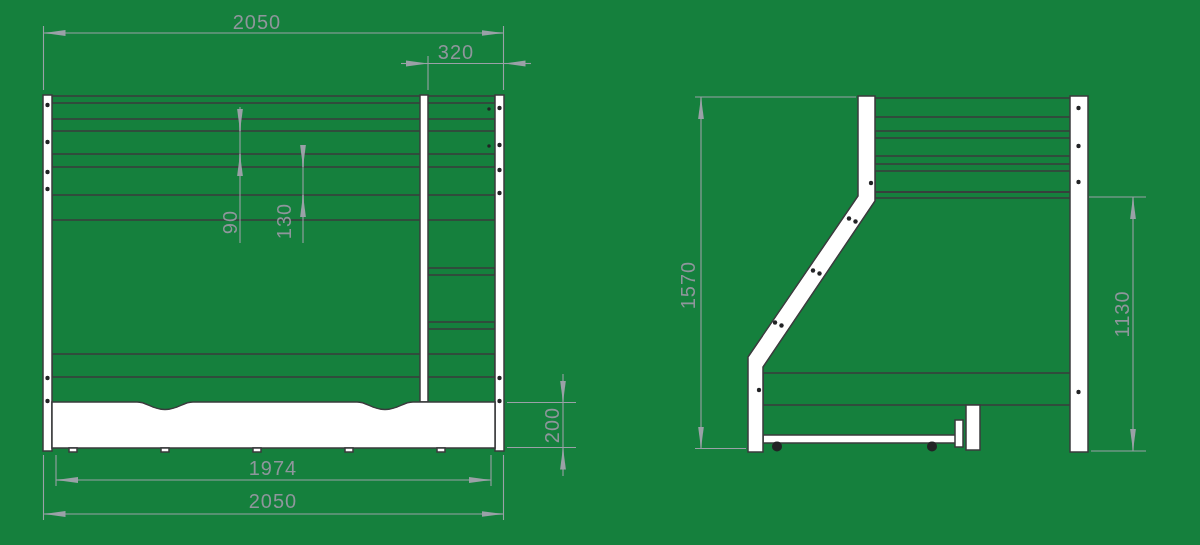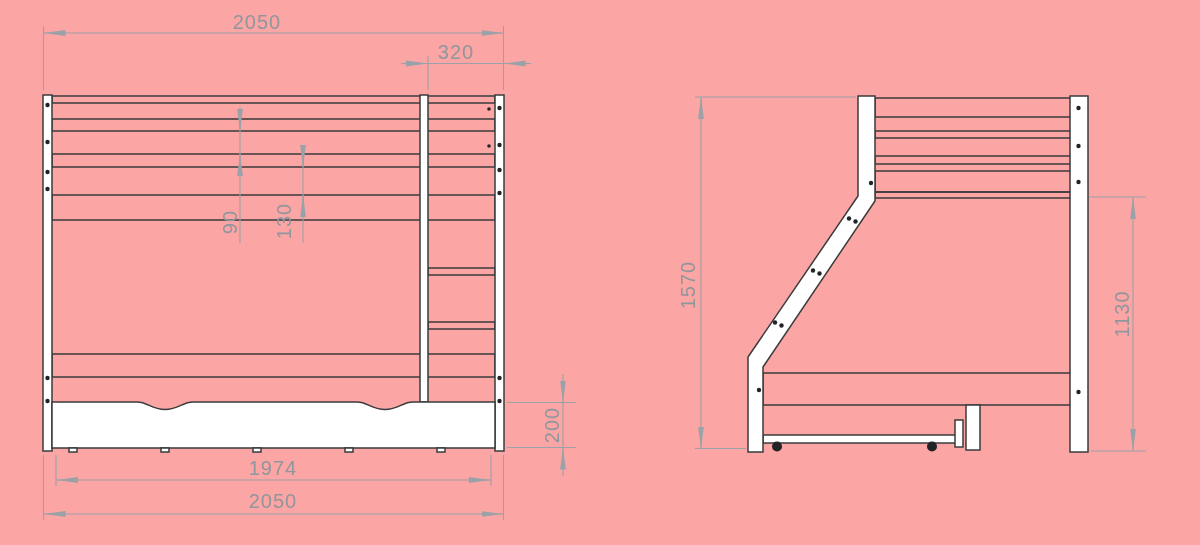--- a/index.html
+++ b/index.html
@@ -1,16 +1,16 @@
 <!DOCTYPE html>
 <html><head>
 <meta charset="utf-8">
 <style>
   html,body{margin:0;padding:0;background:#ffffff;}
-  .frame{position:relative;width:1200px;height:545px;background:#fca5a5;overflow:hidden;
+  .frame{position:relative;width:1200px;height:545px;background:#15803d;overflow:hidden;
          font-family:"Liberation Sans",sans-serif;}
   svg{position:absolute;left:0;top:0;}
   
   .s{stroke:#3a3b3d;stroke-width:1.5;fill:none;}
   .sw{stroke:#3a3b3d;stroke-width:1.5;fill:#ffffff;}
   
   .d{stroke:#9aa1a7;stroke-width:1.1;fill:none;}
   .dot{fill:#222325;stroke:none;}
   .t{fill:#8f969c;font-size:20px;letter-spacing:1px;font-family:"Liberation Sans",sans-serif;}
 </style>

